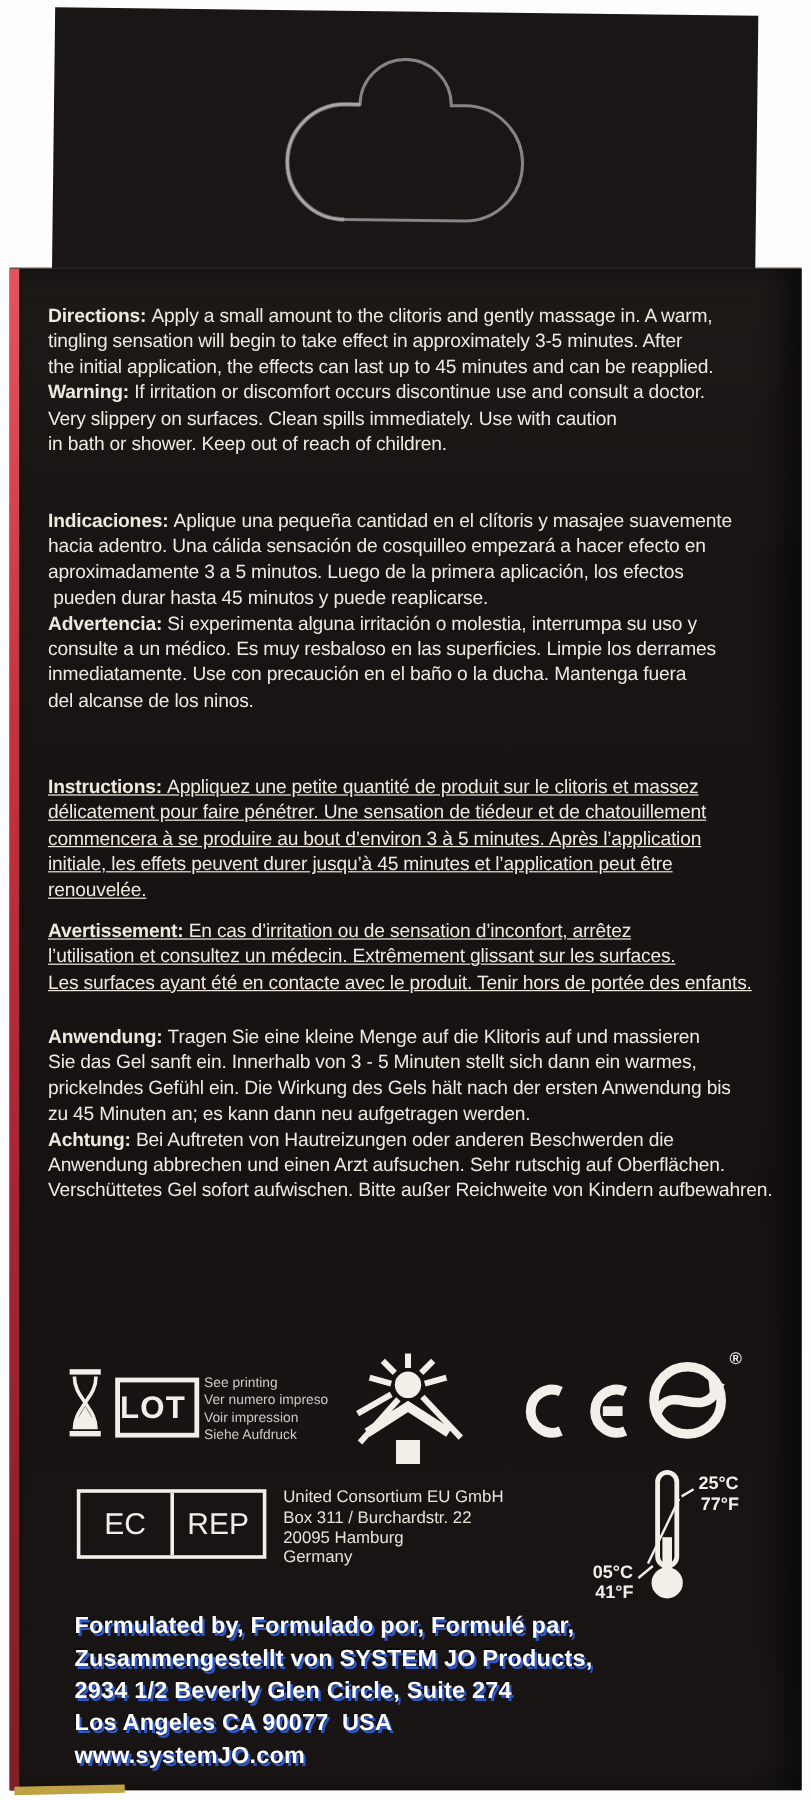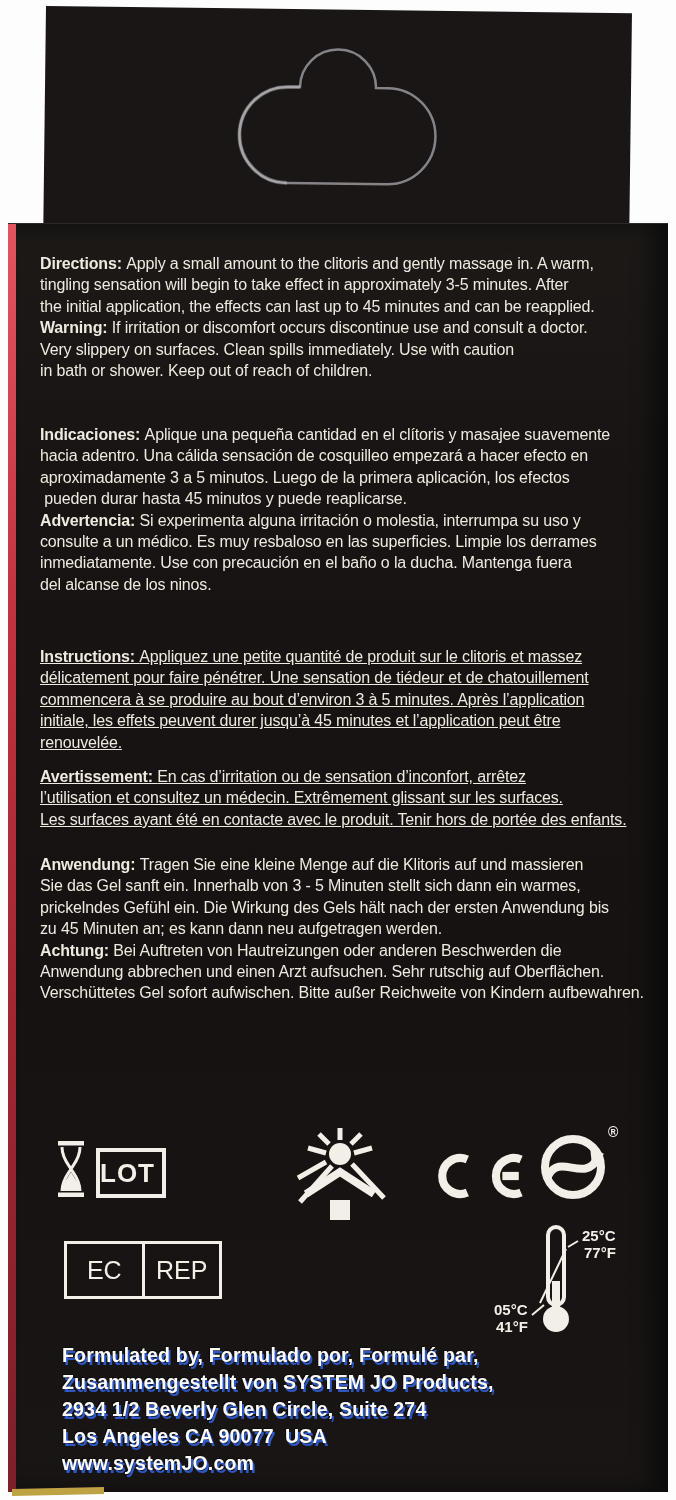--- a/index.html
+++ b/index.html
@@ -109,20 +109,24 @@
     <div class="symbols">
       <svg width="30" height="58" viewBox="0 0 30 58" style="position:absolute;left:16px;top:14px;">
         <rect x="2" y="1" width="26" height="4.5" fill="#f2efe8"></rect>
         <rect x="2" y="52.5" width="26" height="4.5" fill="#f2efe8"></rect>
         <path d="M6 7 C6 18 12 24 15 29 C12 34 6 40 6 51 M24 7 C24 18 18 24 15 29 C18 34 24 40 24 51" fill="none" stroke="#f2efe8" stroke-width="3"></path>
         <path d="M15 32 L23 45 L23 51 L7 51 L7 45 Z" fill="#f2efe8"></path>
       </svg>
       <div class="lotbox">
           <span>LOT</span>
         </div>
+      <div class="printnote">See printing
+Ver numero impreso
+Voir impression
+Siehe Aufdruck</div>
 
       <svg width="96" height="100" viewBox="0 0 96 100" style="position:absolute;left:252px;top:0;">
         <g stroke="#f2efe8" stroke-width="5" fill="none">
           <line x1="48" y1="14" x2="48" y2="2"></line>
           <line x1="37" y1="18" x2="27" y2="8"></line>
           <line x1="59" y1="18" x2="69" y2="8"></line>
           <line x1="34" y1="27" x2="16" y2="22"></line>
           <line x1="62" y1="27" x2="80" y2="22"></line>
           <line x1="34" y1="36" x2="6" y2="52"></line>
           <line x1="60" y1="38" x2="92" y2="72"></line>
@@ -148,20 +152,24 @@
         <path d="M2 36 L16 32 L10 48 Z" fill="#f2efe8"></path>
       </svg>
       <span class="regmark">®</span>
     </div>
 
     <div class="ecrep">
       <div class="ecrepbox">
         <div class="cell">EC</div>
         <div class="cell">REP</div>
       </div>
+      <div class="address">United Consortium EU GmbH
+Box 311 / Burchardstr. 22
+20095 Hamburg
+Germany</div>
 
       <svg class="thermo" width="150" height="114" viewBox="0 0 150 114">
         <rect x="58" y="4" width="16" height="78" rx="8" fill="none" stroke="#f2efe8" stroke-width="4"></rect>
         <rect x="62" y="58" width="8" height="32" fill="#f2efe8"></rect>
         <circle cx="66" cy="96" r="13" fill="#f2efe8"></circle>
         <line x1="50" y1="80" x2="76" y2="26" stroke="#f2efe8" stroke-width="2"></line>
         <polyline points="78,24 88,18" fill="none" stroke="#f2efe8" stroke-width="2"></polyline>
         <polyline points="42,92 54,82" fill="none" stroke="#f2efe8" stroke-width="2"></polyline>
         <g fill="#f2efe8" font-family="Liberation Sans, sans-serif" font-size="15" font-weight="bold">
           <text x="92" y="18">25°C</text>

